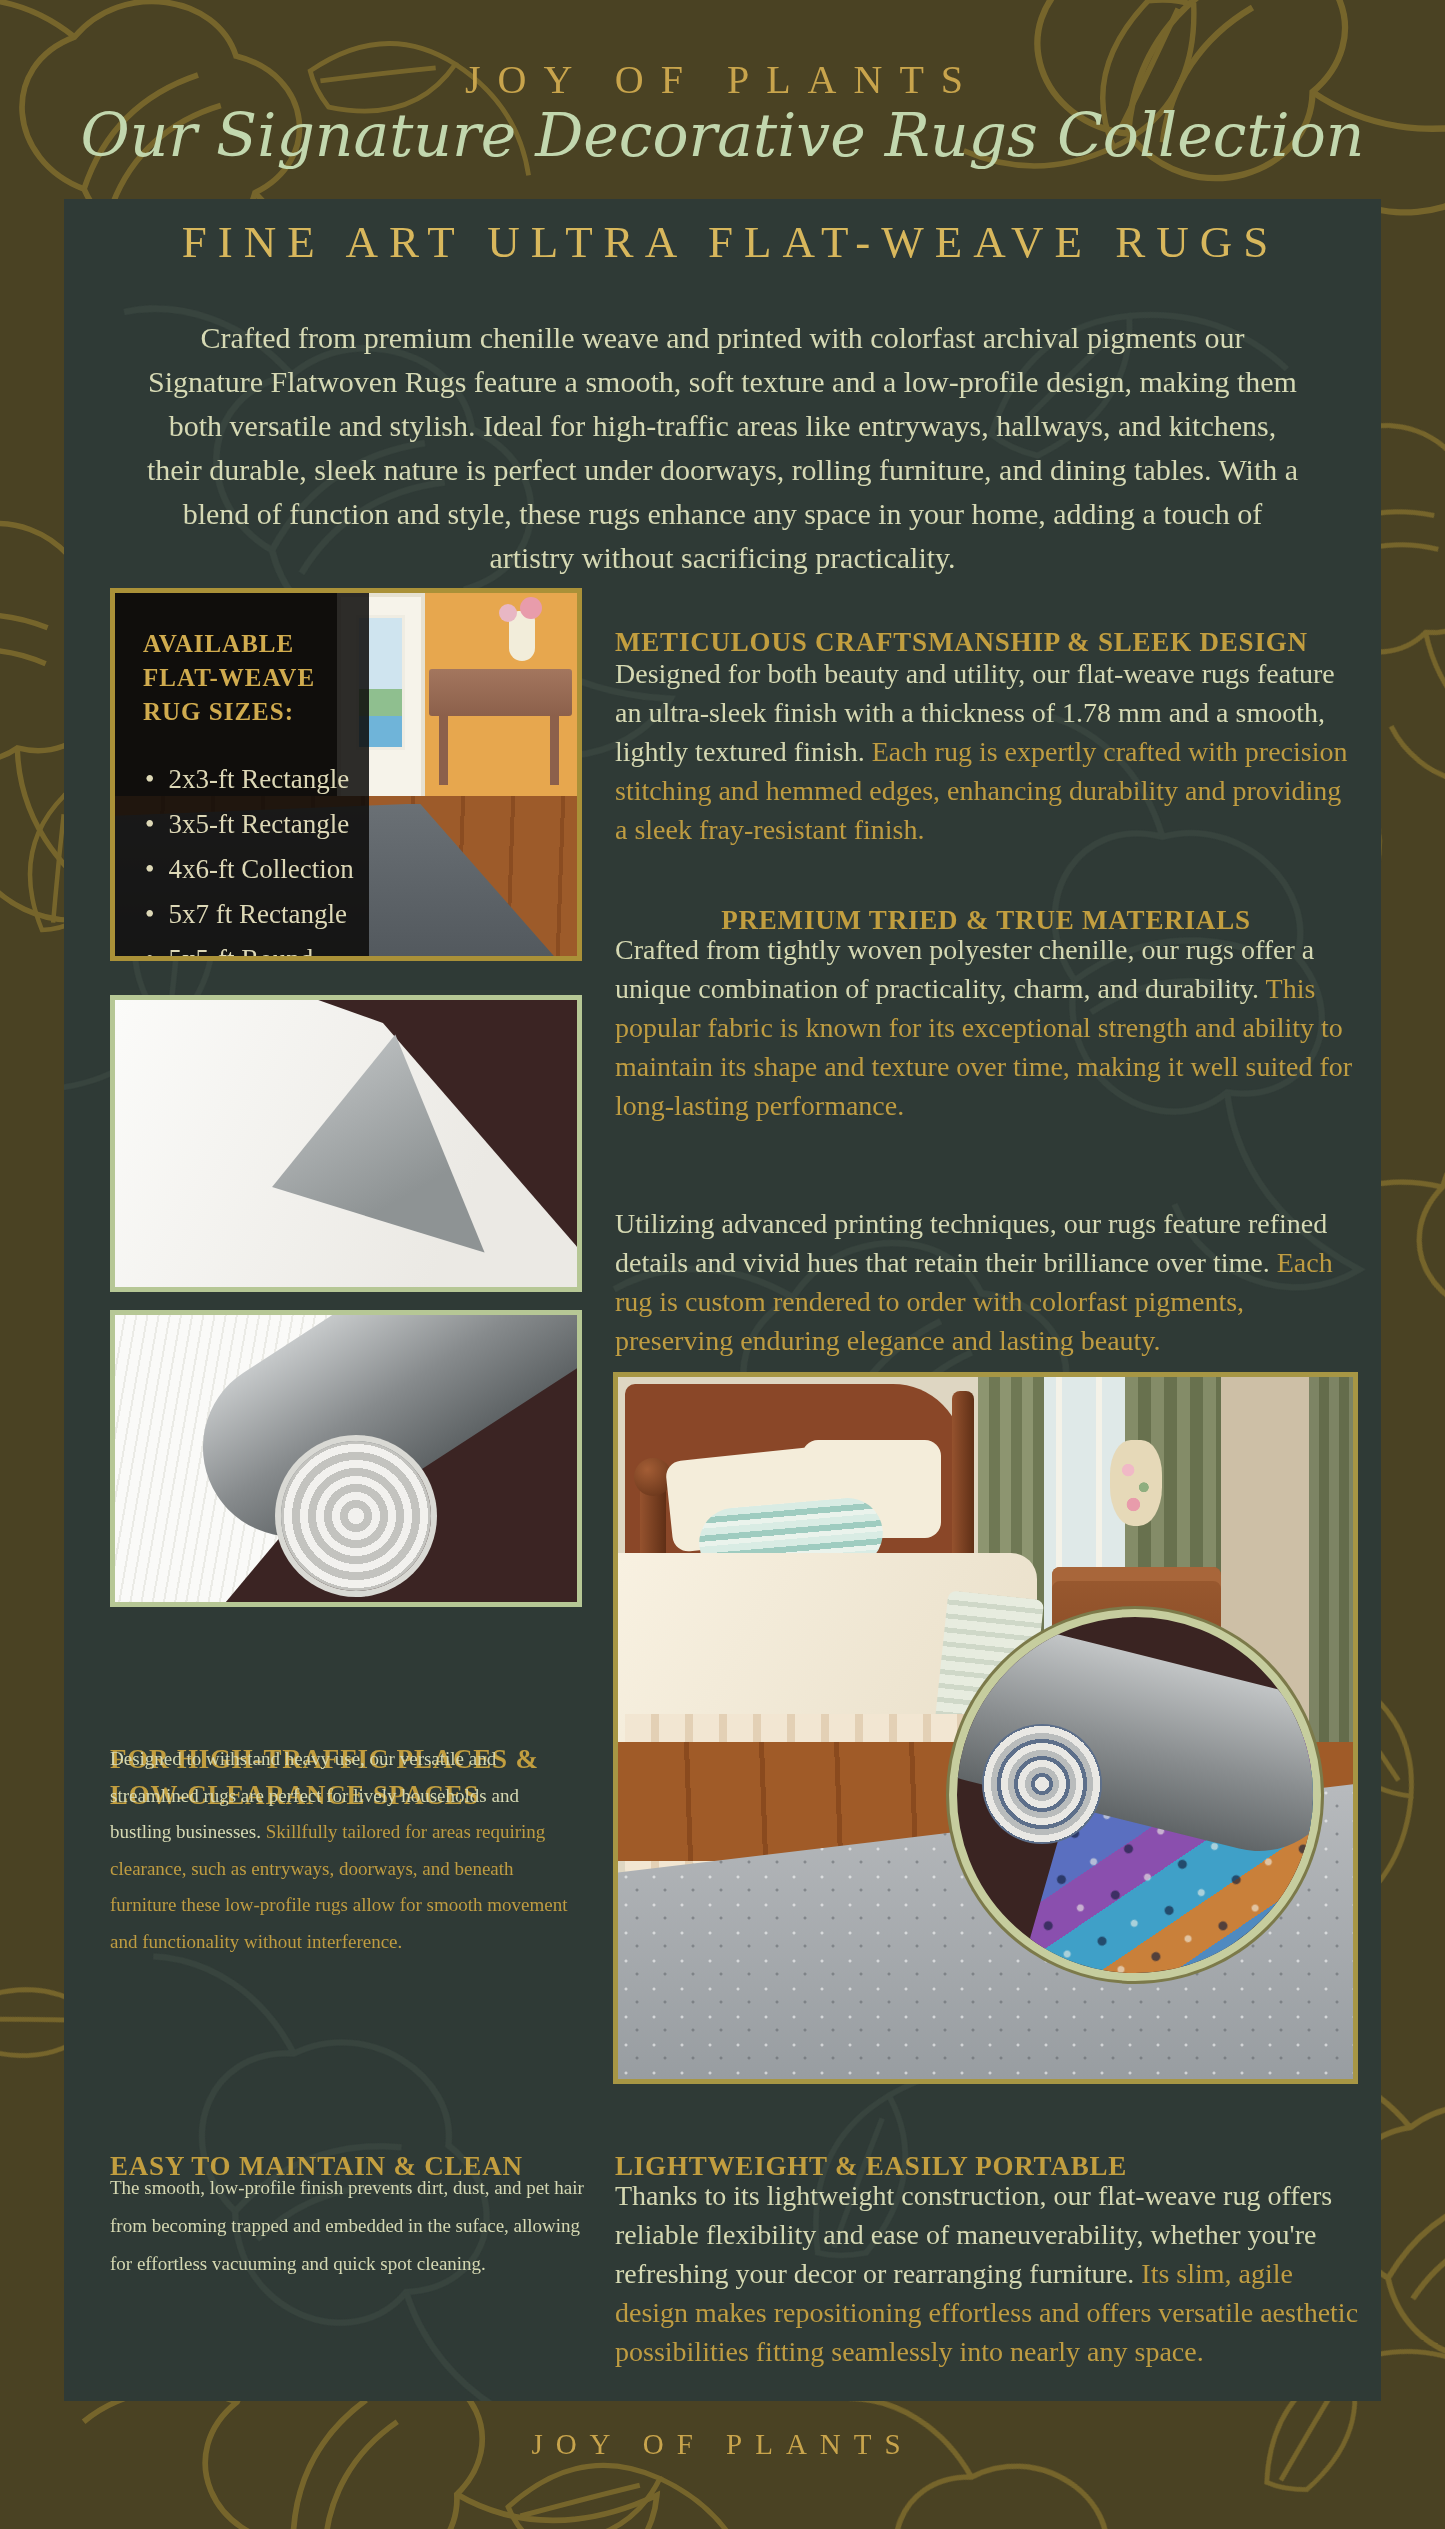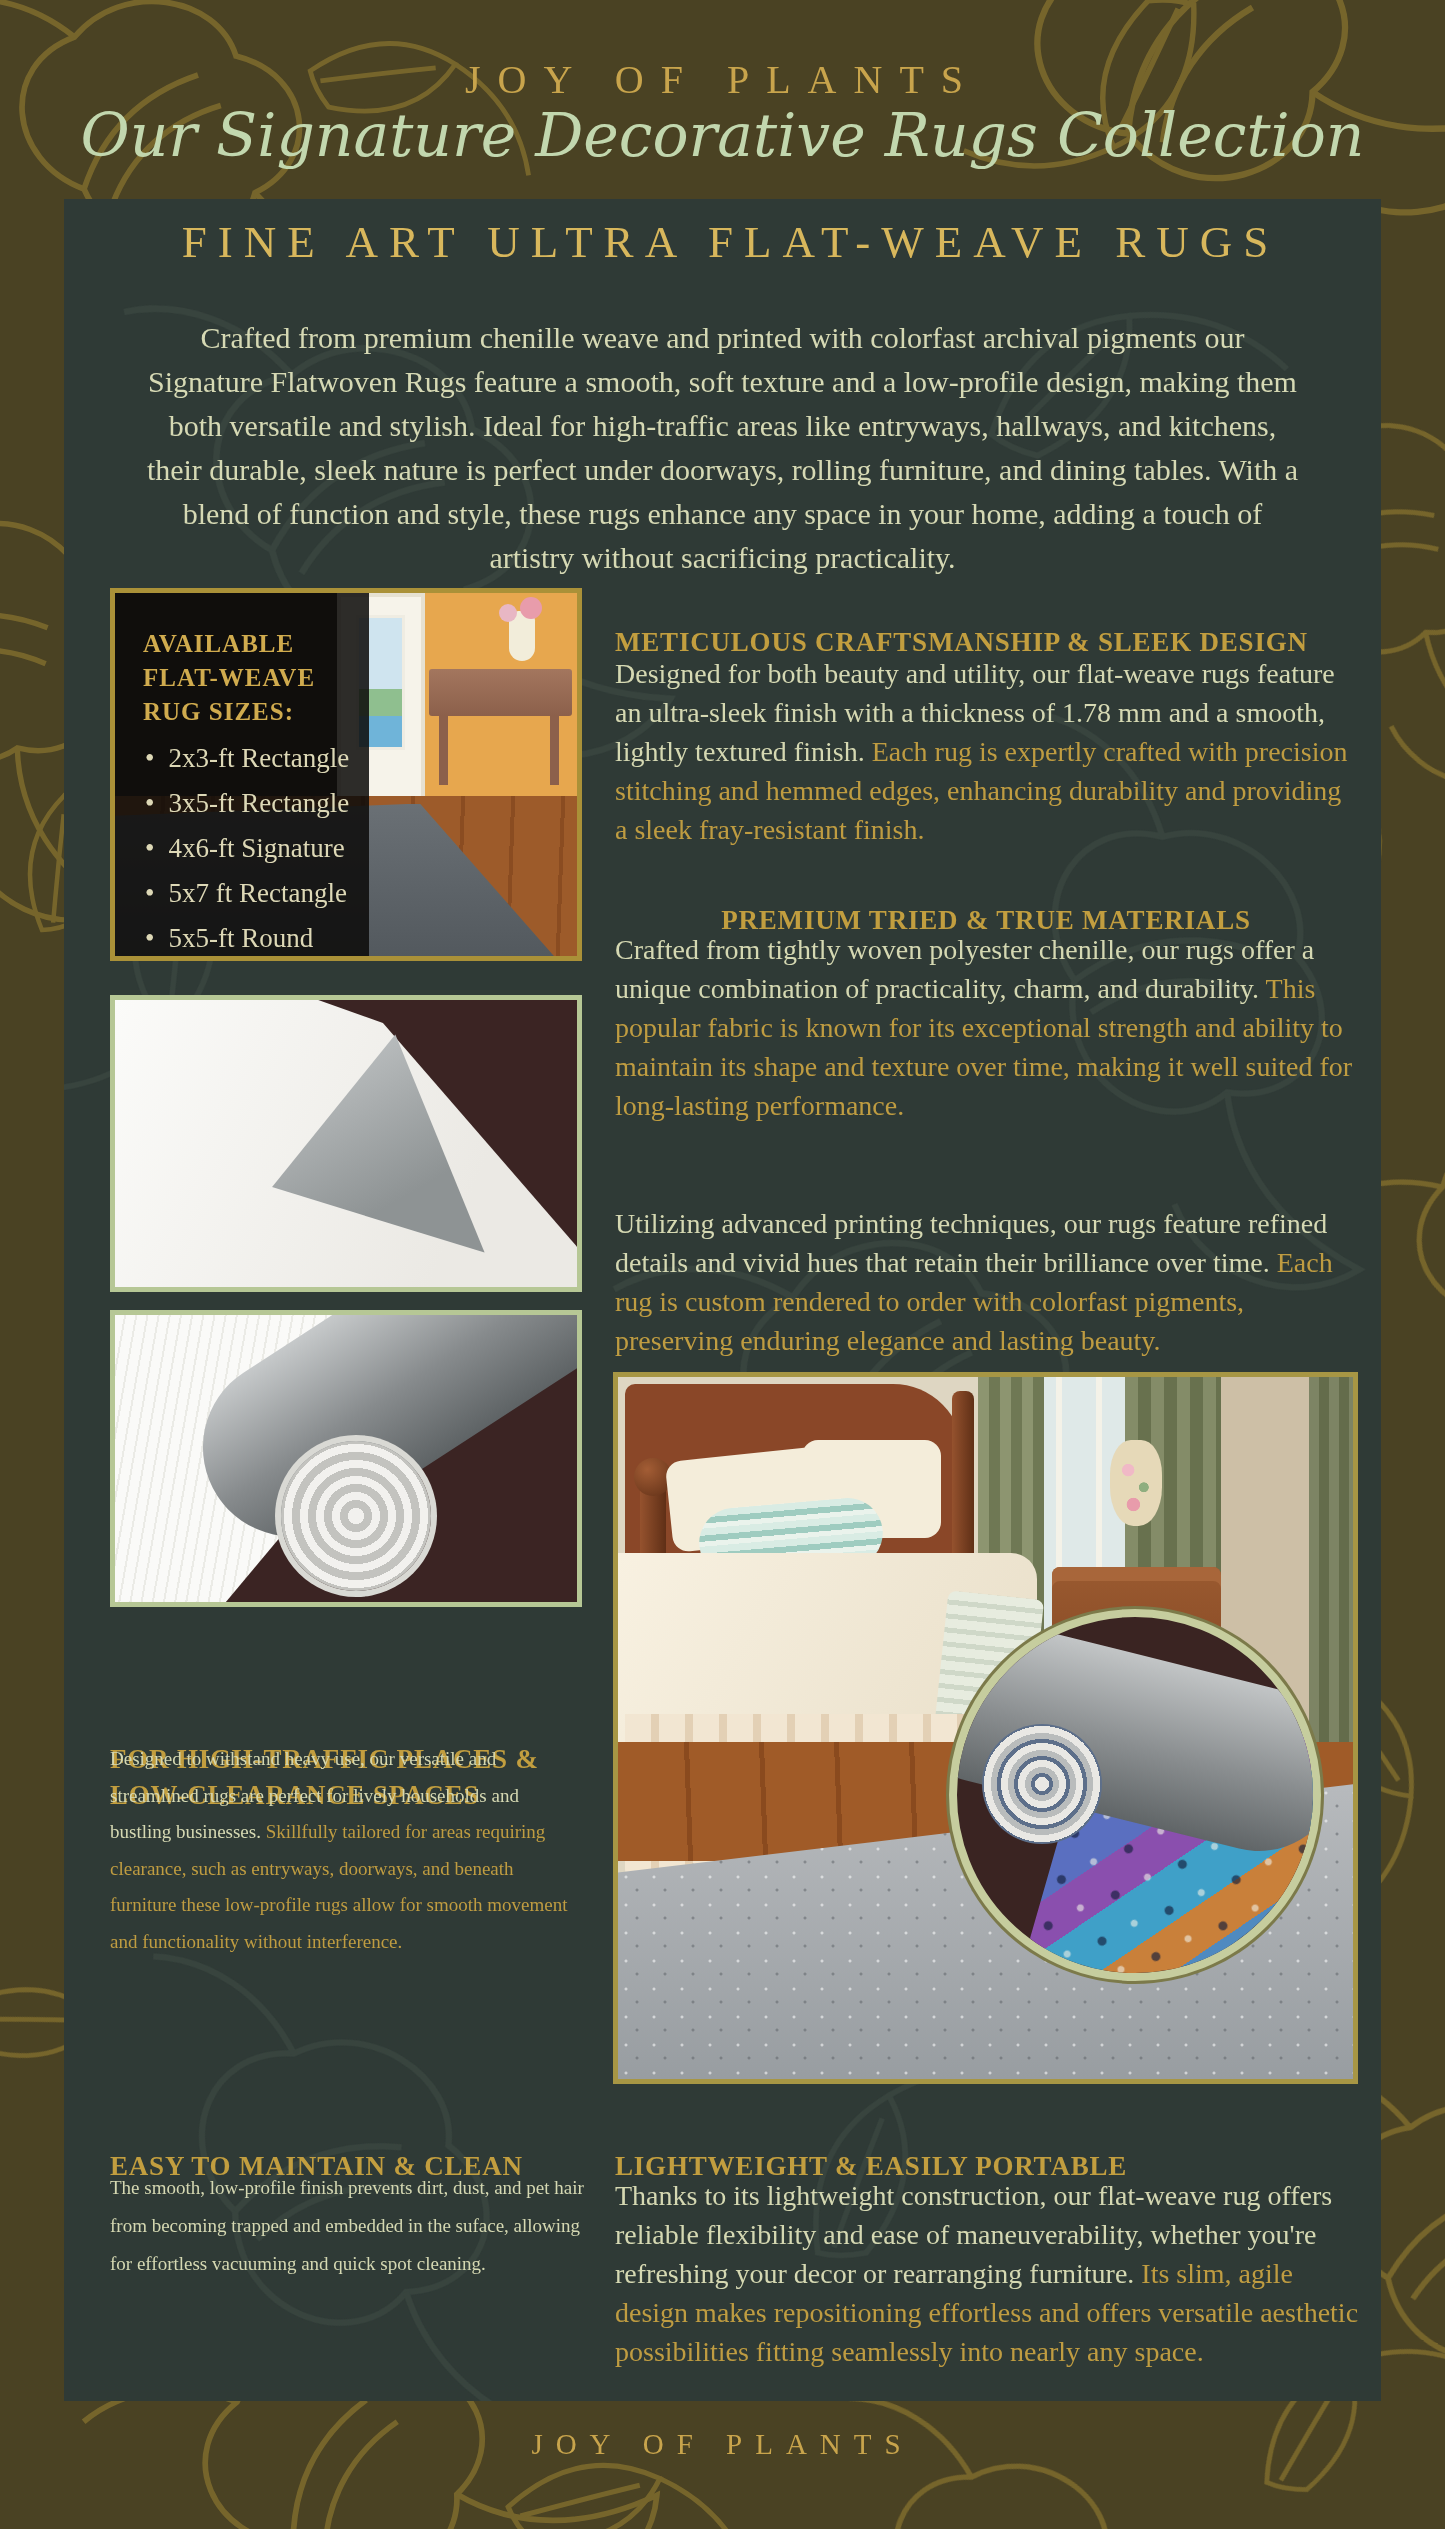--- a/index.html
+++ b/index.html
@@ -47,21 +47,21 @@
   .sz-bloom{position:absolute;border-radius:50%;}
   .sz-floor{position:absolute;left:0;right:0;bottom:0;height:44%;
     background:repeating-linear-gradient(92deg,#9d5b2a 0 46px,#8a4c21 46px 50px);}
   .sz-rug{position:absolute;left:0;right:0;bottom:0;height:42%;
     background:linear-gradient(180deg,#6a7075,#53595e);
     clip-path:polygon(0 8%,66% 0,95% 100%,0 100%);}
   .sz-overlay{position:absolute;left:0;top:0;width:55%;height:100%;
     background:rgba(12,10,9,.86);box-sizing:border-box;padding:30px 14px 0 24px;}
   .sz-overlay h3{margin:4px;color:#d0ab4e;font-size:25px;line-height:34px;
     letter-spacing:1px;font-weight:700;}
-  .sz-list{list-style:none;margin:7px 0 0 6px;padding:0;}
+  .sz-list{list-style:none;margin:28px 0 0 6px;padding:0;}
   .sz-list li{color:#ddd8b6;font-size:27px;line-height:45px;}
   .sz-list li::before{content:"\2022";color:#ddd8b6;margin-right:14px;}
 
   
   .photo-frame{position:absolute;left:110px;width:472px;height:297px;
     border:5px solid #b6c795;box-sizing:border-box;background:#3b2423;overflow:hidden;}
   .c1-white{position:absolute;inset:0;
     background:linear-gradient(115deg,#fbfbf9,#ebe9e4 75%);
     clip-path:polygon(0 0,44% 0,58% 8%,100% 86%,100% 100%,0 100%);}
   .c1-fold{position:absolute;left:34%;top:12%;width:46%;height:76%;
@@ -219,21 +219,21 @@
       <div class="sz-bloom" style="right:7.5%;top:1%;width:22px;height:22px;background:#e89cab;"></div>
       <div class="sz-bloom" style="right:13%;top:3%;width:18px;height:18px;background:#e8b7c4;"></div>
       <div class="sz-floor"></div>
       <div class="sz-rug"></div>
     </div>
     <div class="sz-overlay">
       <h3>AVAILABLE FLAT-WEAVE RUG SIZES:</h3>
       <ul class="sz-list">
         <li>2x3-ft Rectangle</li>
         <li>3x5-ft Rectangle</li>
-        <li>4x6-ft Signature</li>
+        <li>4x6-ft Collection</li>
         <li>5x7 ft Rectangle</li>
         <li>5x5-ft Round</li>
 
       </ul>
     </div>
   </div>
 
   <h4 class="sec-h" style="left:615px;top:588px;width:742px;">METICULOUS CRAFTSMANSHIP &amp; SLEEK DESIGN</h4>
   <p class="body-p" style="left:615px;top:626px;width:742px;"><span class="t1">Designed for both beauty and utility, our flat-weave rugs feature an ultra-sleek finish with a thickness of 1.78 mm and a smooth, lightly textured finish. </span><span class="t2">Each rug is expertly crafted with precision stitching and hemmed edges, enhancing durability and providing a sleek fray-resistant finish.</span></p>
 

